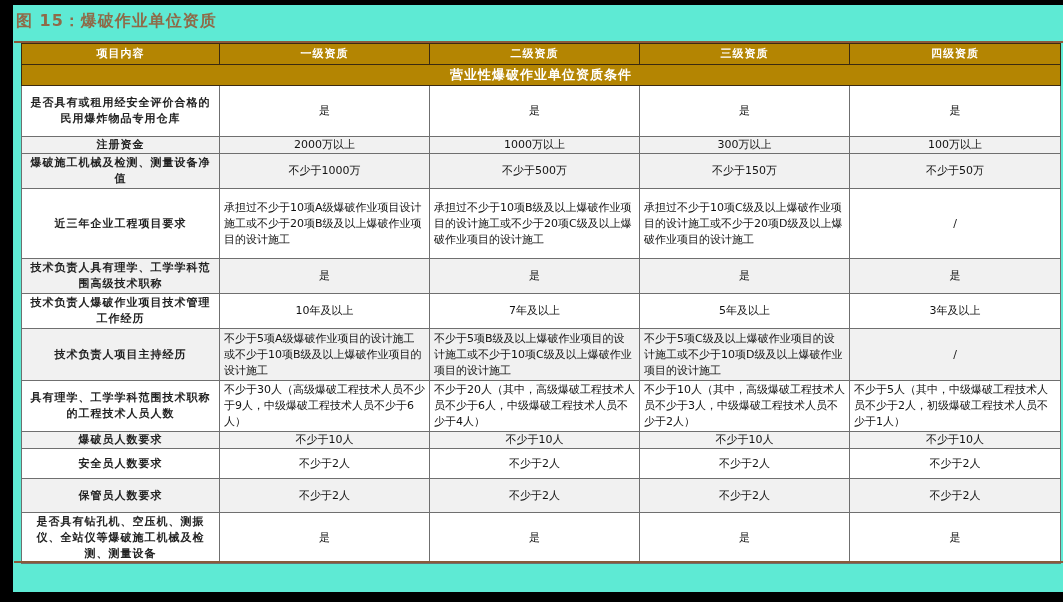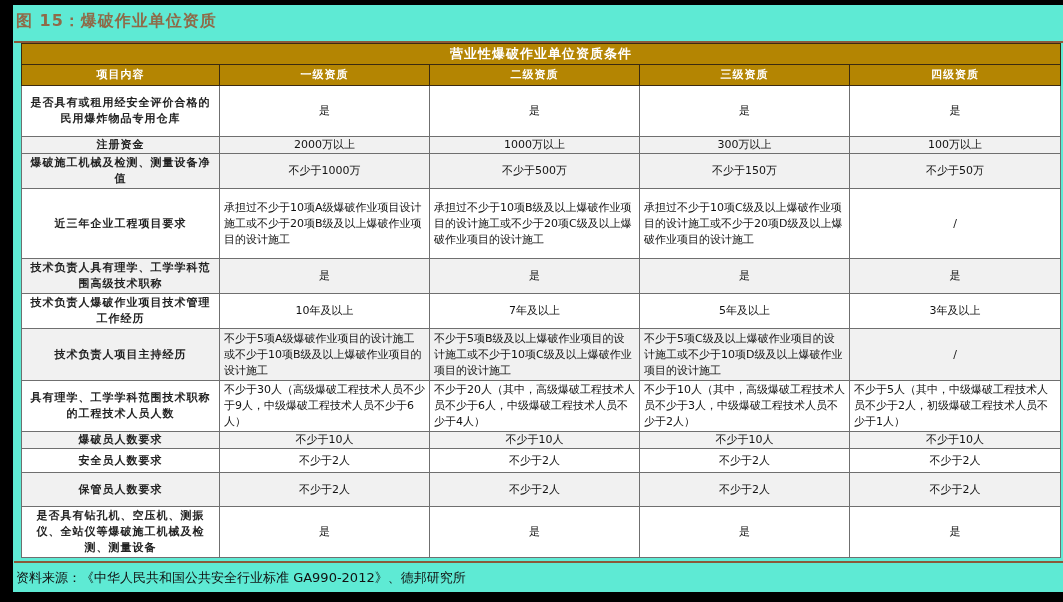--- a/index.html
+++ b/index.html
@@ -50,28 +50,28 @@
     <table>
       <colgroup>
         <col style="width:198px">
         <col style="width:210px">
         <col style="width:210px">
         <col style="width:210px">
         <col style="width:211px">
       </colgroup>
       <thead>
         <tr>
-          <th class="caption" colspan="5">营业性爆破作业单位资质条件</th>
-        </tr>
-        <tr>
           <th class="col">项目内容</th>
           <th class="col">一级资质</th>
           <th class="col">二级资质</th>
           <th class="col">三级资质</th>
           <th class="col">四级资质</th>
+        </tr>
+        <tr>
+          <th class="caption" colspan="5">营业性爆破作业单位资质条件</th>
         </tr>
       </thead>
       <tbody>
         <tr class="w" style="height:51px">
           <td class="label">是否具有或租用经安全评价合格的民用爆炸物品专用仓库</td>
           <td class="c">是</td>
           <td class="c">是</td>
           <td class="c">是</td>
           <td class="c">是</td>
         </tr>
@@ -124,21 +124,21 @@
           <td class="l">不少于10人（其中，高级爆破工程技术人员不少于3人，中级爆破工程技术人员不少于2人）</td>
           <td class="l">不少于5人（其中，中级爆破工程技术人员不少于2人，初级爆破工程技术人员不少于1人）</td>
         </tr>
         <tr class="g" style="height:14px">
           <td class="label">爆破员人数要求</td>
           <td class="c">不少于10人</td>
           <td class="c">不少于10人</td>
           <td class="c">不少于10人</td>
           <td class="c">不少于10人</td>
         </tr>
-        <tr class="w" style="height:24px">
+        <tr class="w" style="height:30px">
           <td class="label">安全员人数要求</td>
           <td class="c">不少于2人</td>
           <td class="c">不少于2人</td>
           <td class="c">不少于2人</td>
           <td class="c">不少于2人</td>
         </tr>
         <tr class="g" style="height:34px">
           <td class="label">保管员人数要求</td>
           <td class="c">不少于2人</td>
           <td class="c">不少于2人</td>
@@ -150,14 +150,13 @@
           <td class="c">是</td>
           <td class="c">是</td>
           <td class="c">是</td>
           <td class="c">是</td>
         </tr>
       </tbody>
     </table>
   </div>
 
   <div class="rule-bottom"></div>
-  <div class="source">资料来源：《中华人民共和国公共安全行业标准 GA990-2012》、德邦研究所</div>
 </div>
 
 </body></html>

